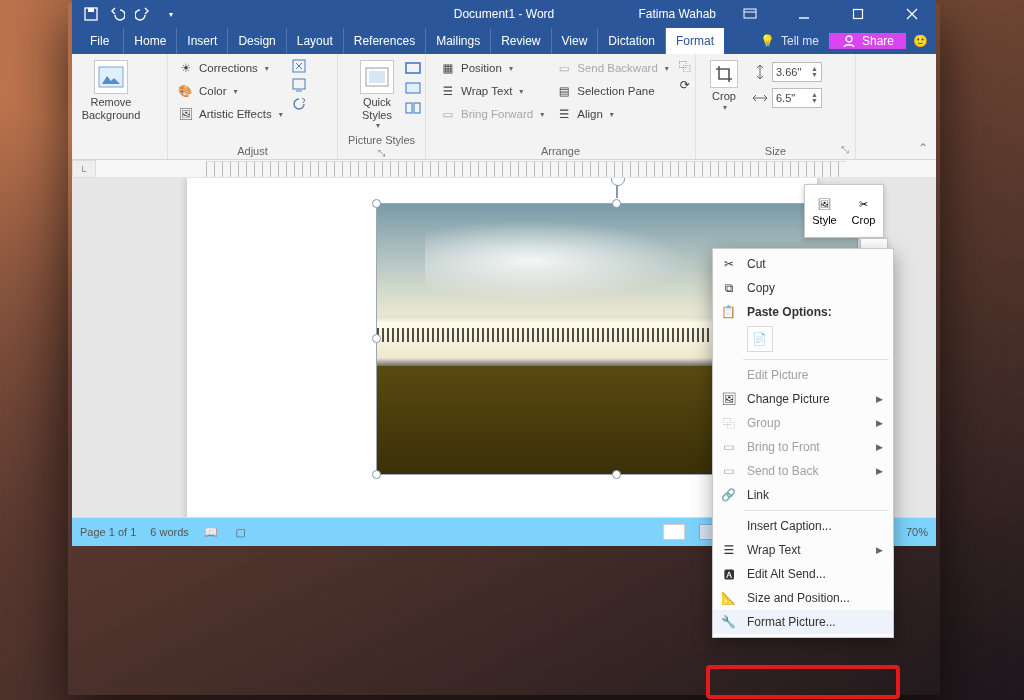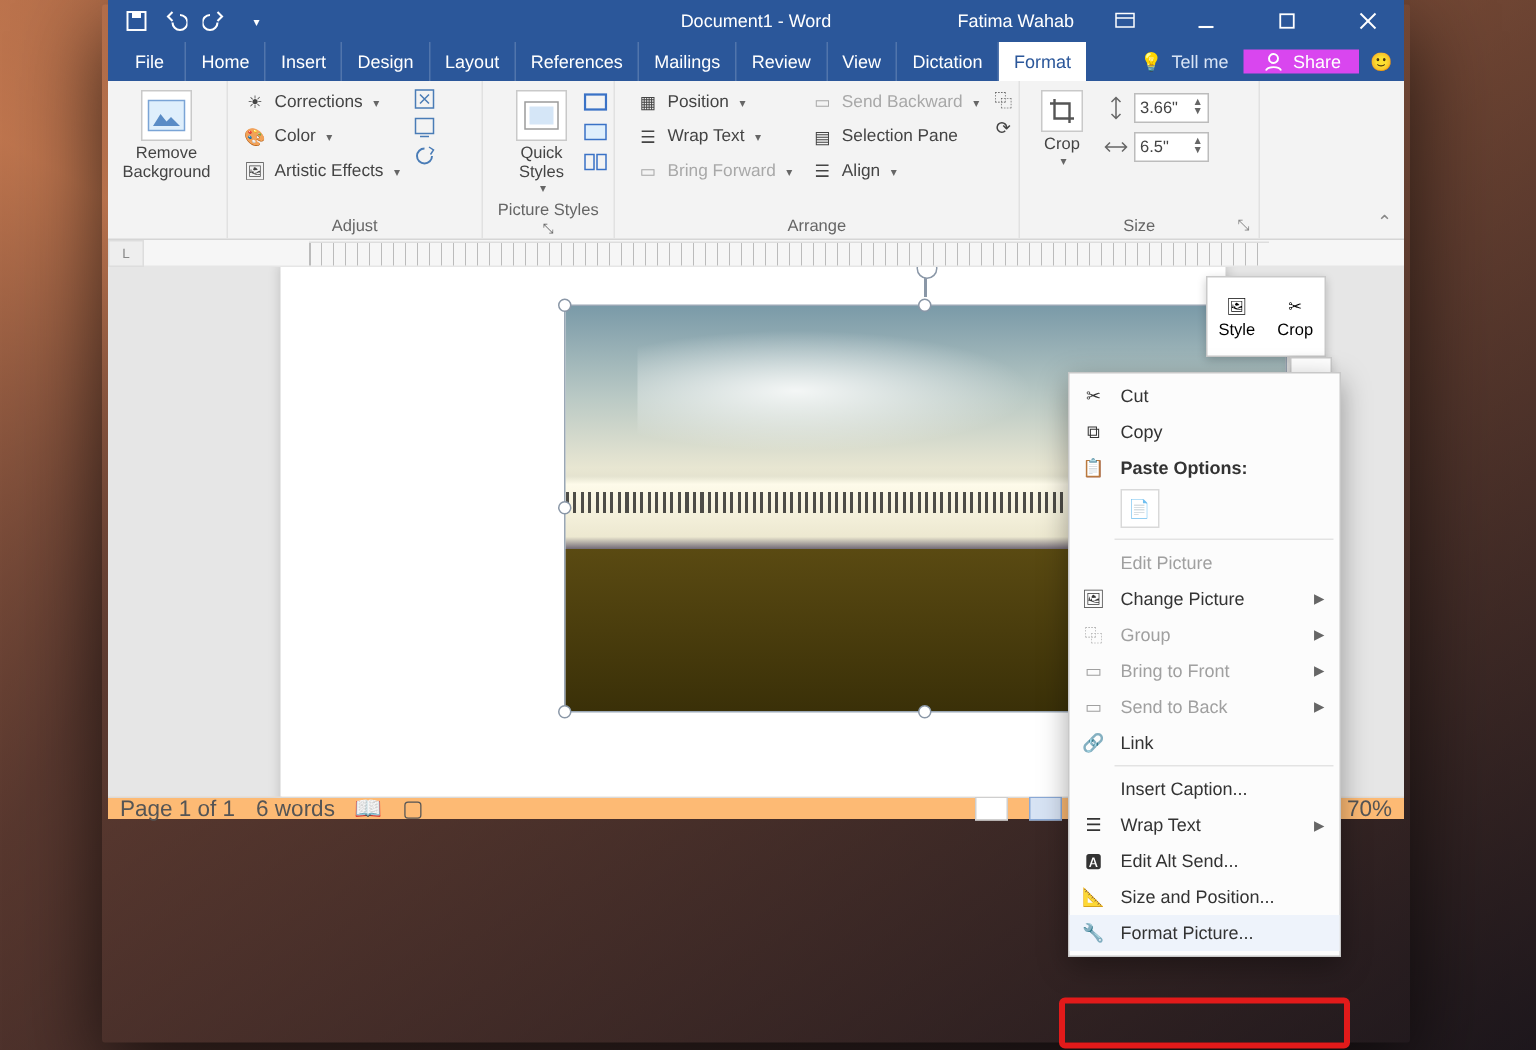--- a/index.html
+++ b/index.html
@@ -66,21 +66,21 @@
   .h-tm{left:calc(50% - 5px);top:-5px}.h-bm{left:calc(50% - 5px);bottom:-5px}
   .h-ml{left:-5px;top:calc(50% - 5px)}.h-mr{right:-5px;top:calc(50% - 5px)}
   .rotate{position:absolute;left:calc(50% - 1px);top:-22px;width:2px;height:16px;background:#8a97a7;}
   .rotate::after{content:"";position:absolute;left:-5px;top:-10px;width:12px;height:12px;border:1px solid #8a97a7;border-radius:50%;background:#fff;}
   
   .minitool { position:absolute; right:140px; top:184px; width:80px; height:54px; background:#fff; border:1px solid #c9c9c9; box-shadow:0 2px 6px rgba(0,0,0,.2); display:flex;}
   .minitool .mt { flex:1; display:flex; flex-direction:column; align-items:center; justify-content:center; font-size:11px; gap:2px;}
   
   .layoutfly { position:absolute; right:136px; top:238px; width:28px; height:22px; background:#fff; border:1px solid #c9c9c9; box-shadow:0 2px 6px rgba(0,0,0,.15);}
   
-  .statusbar { height:15px; background:#fdba74; border-top:1px solid #dadada; display:flex; align-items:center; font-size:15px; color:#555; padding:0 8px; gap:14px;}
+  .statusbar { height:29px; background:#7dd3fc; border-top:1px solid #dadada; display:flex; align-items:center; font-size:11px; color:#555; padding:0 8px; gap:14px;}
   .statusbar .spacer{flex:1}
   .viewbtn { width:22px; height:16px; border:1px solid #cfcfcf; background:#fff;}
   .viewbtn.active{background:#d7e3f4;border-color:#8aa9d6;}
   .zoomtrack{ width:80px; height:4px; background:#d8d8d8; position:relative;}
   .zoomtrack::after{content:"";position:absolute;left:28px;top:-4px;width:8px;height:12px;background:#888;}
   
   .context { position:absolute; left:712px; top:248px; width:182px; background:#fcfcfc; border:1px solid #c8c8c8; box-shadow:0 6px 18px rgba(0,0,0,.35); padding:3px 0; font-size:12px; color:#333;}
   .citem { display:flex; align-items:center; height:24px; padding:0 10px 0 6px; gap:8px; position:relative;}
   .citem.disabled { color:#a0a0a0; }
   .citem .cic{ width:20px; height:18px; display:flex; align-items:center; justify-content:center; }
@@ -177,21 +177,21 @@
             </svg>
           </span>
         <span>Share</span>
       </div>
       <div class="smiley">🙂</div>
     </div>
   </div>
 
   <div class="ribbon">
 
-    <div class="group" style="width:80px">
+    <div class="group" style="width:96px">
       <div class="bigbtn">
         <div class="bigic">
             <svg width="26" height="22">
               <rect x="1" y="1" width="24" height="20" fill="#dfeffc" stroke="#7aa4d6"></rect>
               <path d="M4 18l5-8 4 5 3-3 6 6z" fill="#5a8cc6"></path>
             </svg>
           </div>
         <span style="white-space:pre-line;text-align:center">Remove
 Background</span>
       </div>

